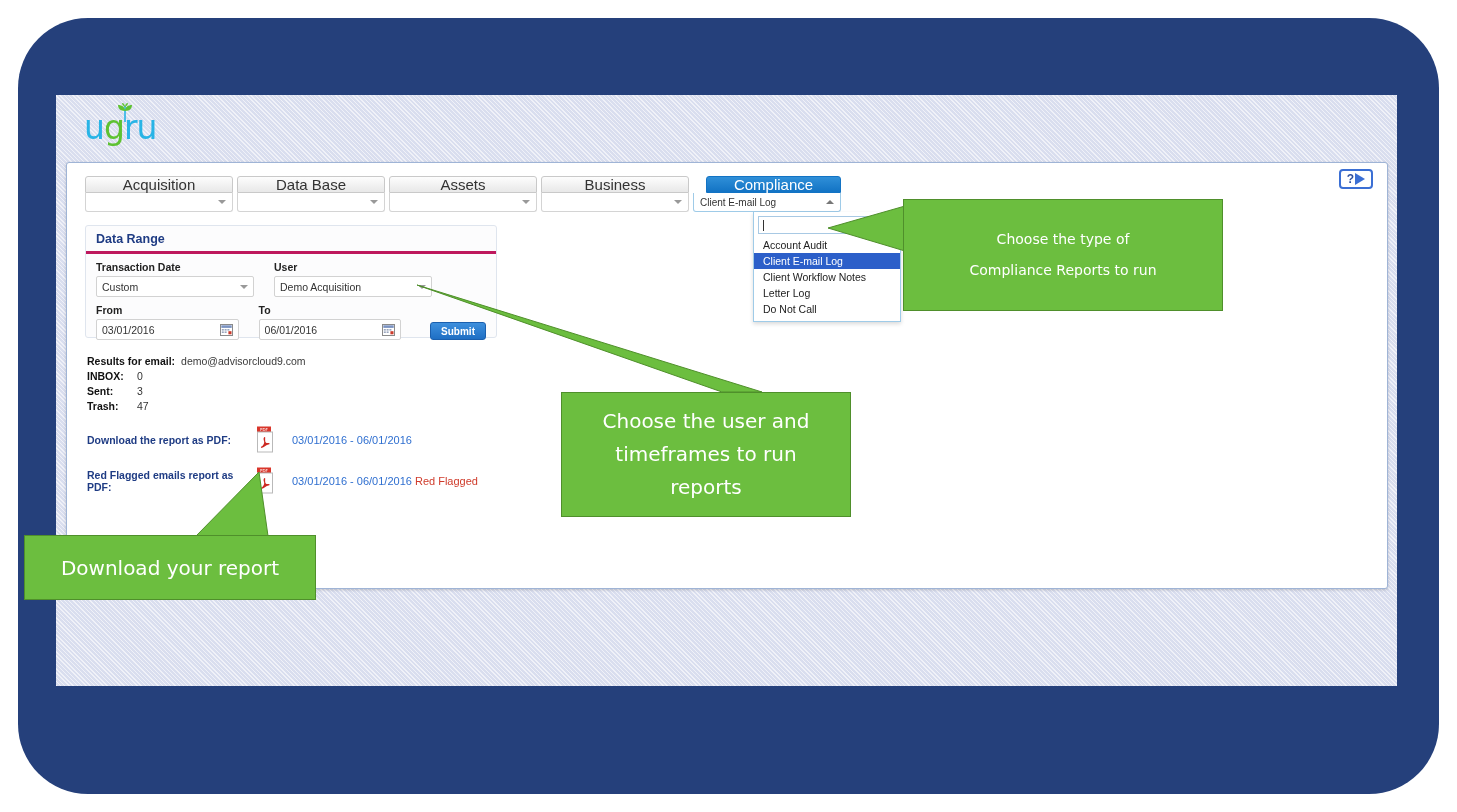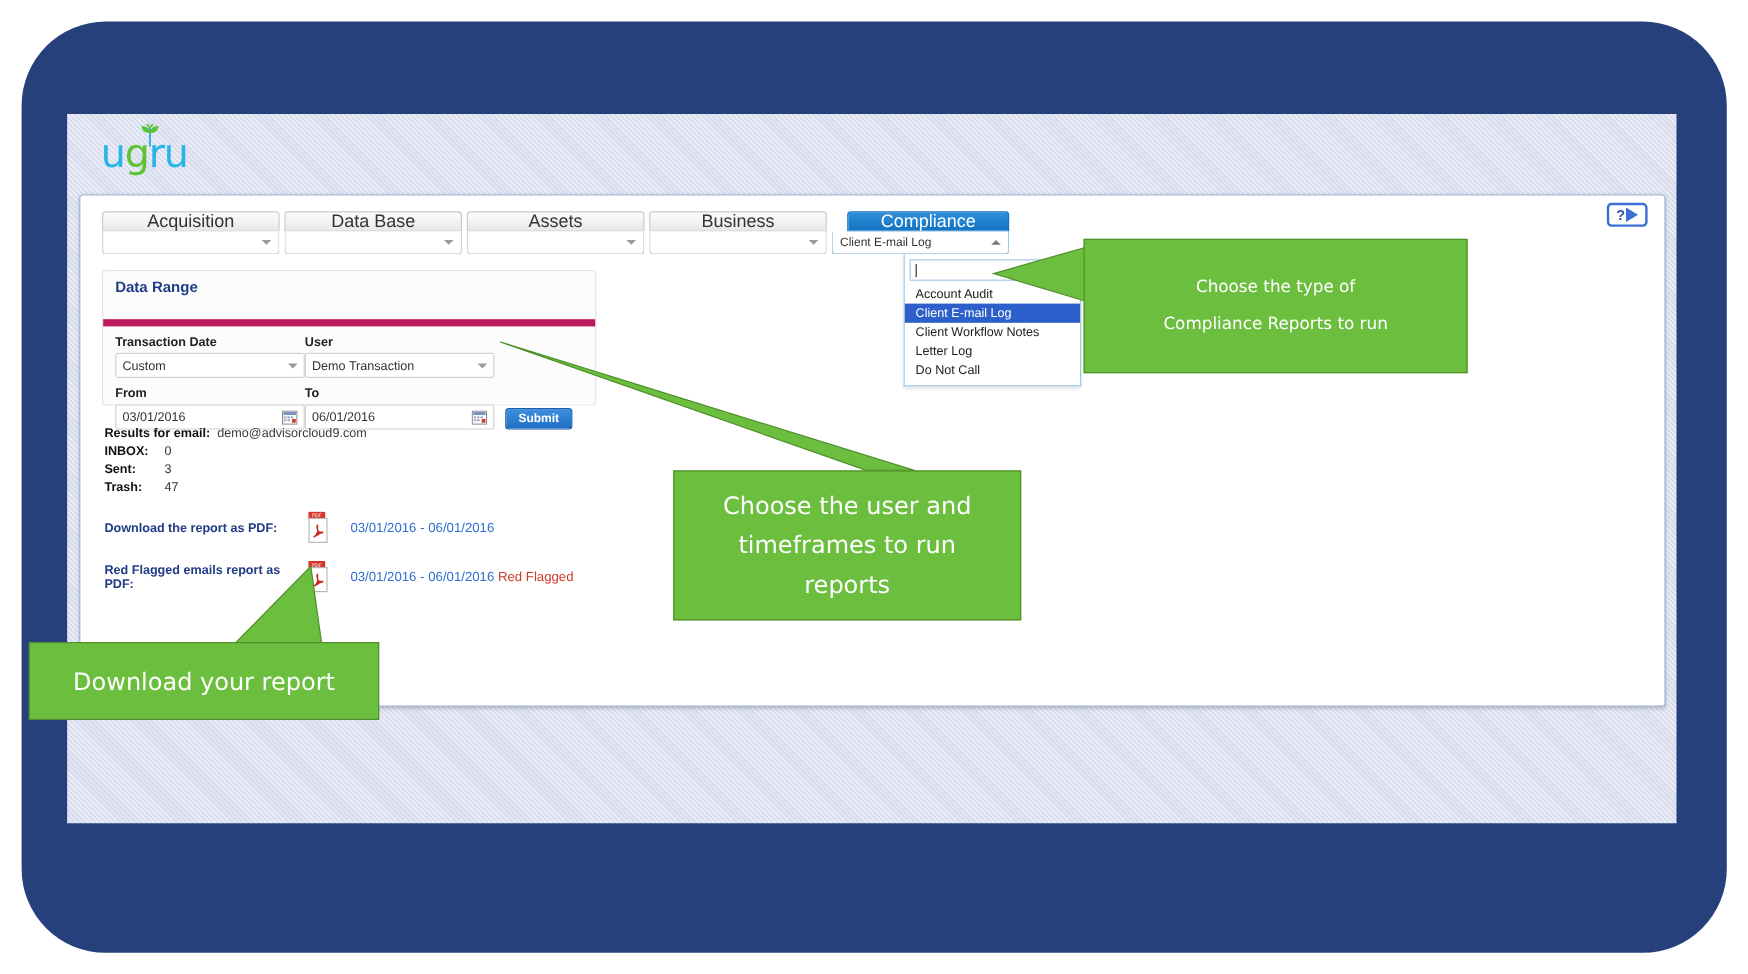--- a/index.html
+++ b/index.html
@@ -233,25 +233,25 @@
     left: 18px; top: 62px;
     width: 412px; height: 113px;
     background: #fcfcfd;
     border: 1px solid #dfe5ee;
     border-radius: 3px;
   }
   #daterange .dr-title {
     font-size: 12.5px;
     font-weight: bold;
     color: #1f3c84;
-    padding: 6px 0 20px 10px;
-    border-bottom: 6px solid #be185d;
+    padding: 6px 0 5px 10px;
+    border-bottom: 3px solid #be185d;
   }
   .dr-body { padding: 7px 10px 0 10px; }
-  .dr-row { display: flex; align-items: flex-end; }
+  .dr-row { display: flex; gap: 20px; align-items: flex-end; }
   .dr-field { width: 158px; }
   .dr-label {
     font-size: 10.5px; font-weight: bold; color: #222;
     margin-bottom: 3px;
   }
   .dr-input {
     height: 21px;
     background: #fff;
     border: 1px solid #d2d2d2;
     border-radius: 2px;
@@ -484,21 +484,21 @@
           <div class="dr-field">
             <div class="dr-label">Transaction Date</div>
             <div class="dr-input">
               <span class="v">Custom</span>
               <span class="caret-dn"></span>
             </div>
           </div>
           <div class="dr-field">
             <div class="dr-label">User</div>
             <div class="dr-input">
-              <span class="v">Demo Transaction</span>
+              <span class="v">Demo Acquisition</span>
               <span class="caret-dn"></span>
             </div>
           </div>
         </div>
         <div class="dr-row dr-row2">
           <div class="dr-field">
             <div class="dr-label">From</div>
             <div class="dr-input">
               <span class="v">03/01/2016</span>
               <svg class="cal-icon" viewBox="0 0 13 12">

